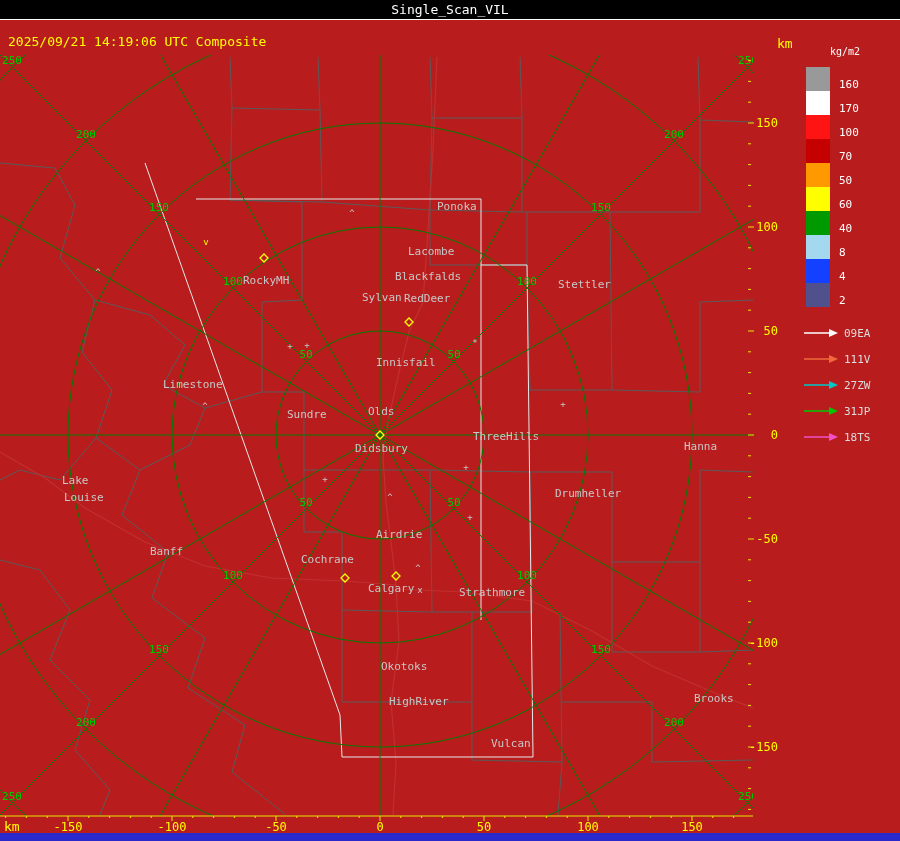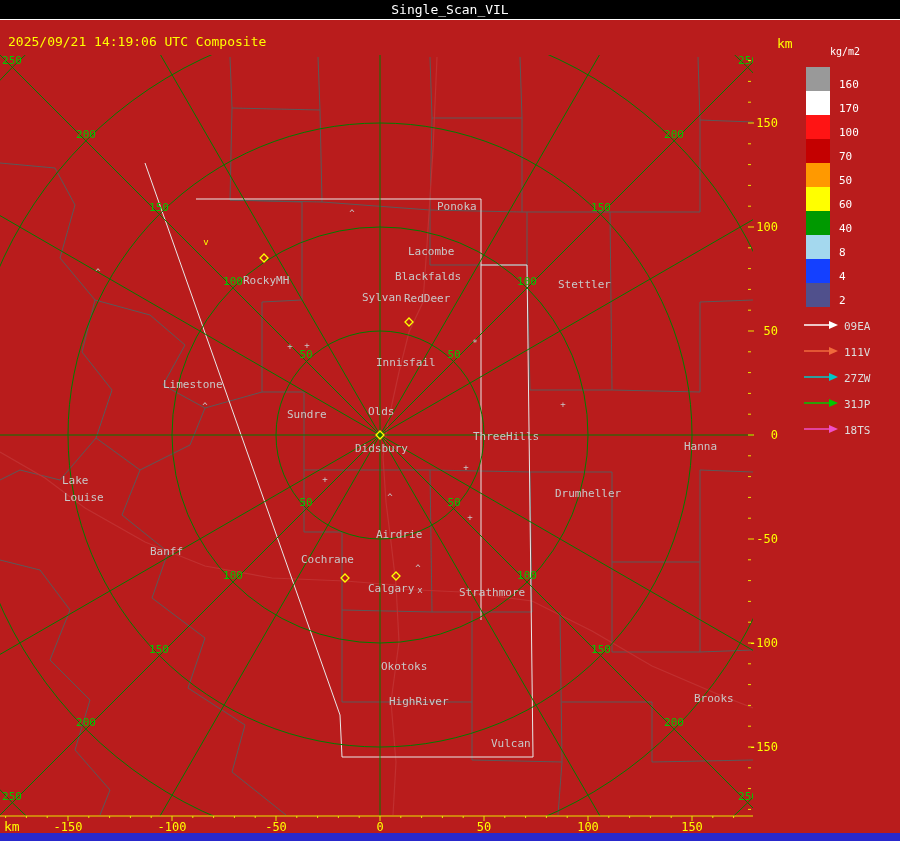--- a/index.html
+++ b/index.html
@@ -11,21 +11,21 @@
   #ts{left:8px;top:34px;}
   #yunit{left:777px;top:36px;}
   #xunit{left:4px;top:819px;}
   #map-svg{position:absolute;left:0;top:0;}
   .cb-title{position:absolute;left:830px;top:46px;color:#ffffff;font-size:10px;}
   #colorbar{position:absolute;left:806px;top:67px;}
   .cb-row{display:flex;align-items:flex-end;height:24px;}
   .cb-swatch{width:24px;height:24px;flex:none;}
   .cb-label{color:#ffffff;font-size:11px;margin-left:9px;}
   #sites{position:absolute;left:804px;top:320px;}
-  .site-row{display:flex;align-items:flex-start;height:26px;}
+  .site-row{display:flex;align-items:center;height:26px;}
   .site-label{color:#dddddd;font-size:11px;margin-left:6px;}
   .bottom-strip{position:absolute;left:0;top:833px;width:900px;height:8px;}
 </style>
 </head>
 <body>
 
 <div id="app">
 
   <div class="titlebar">
     <span>Single_Scan_VIL</span>

